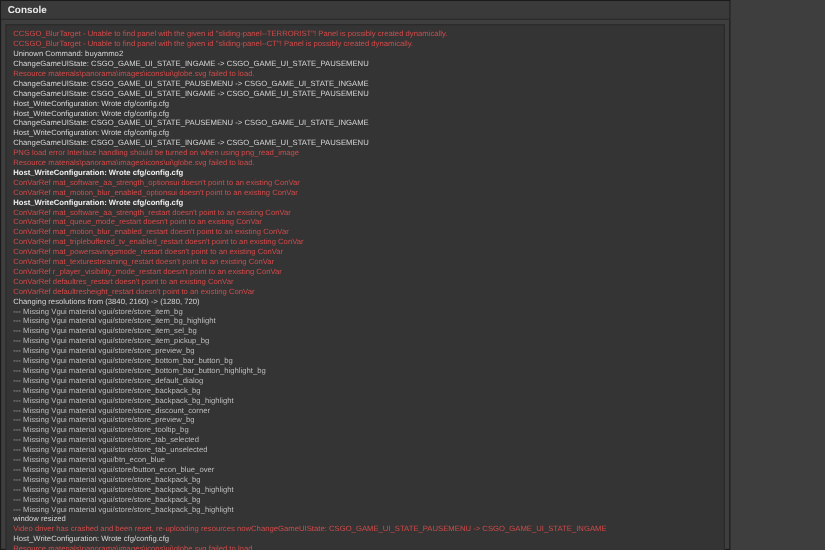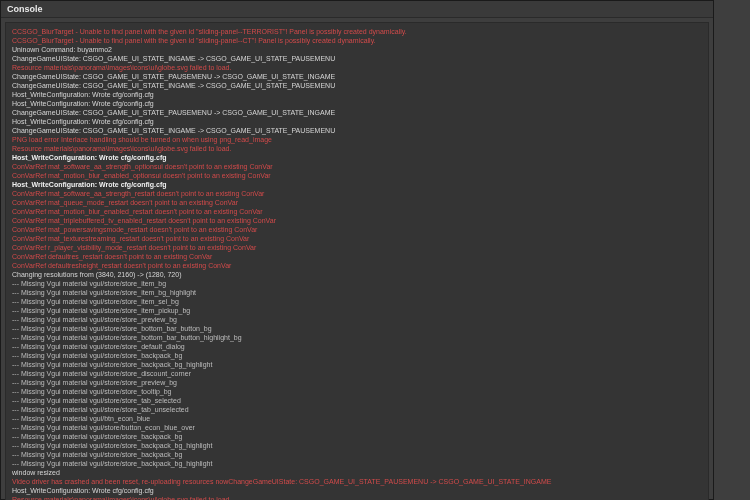--- a/index.html
+++ b/index.html
@@ -6,21 +6,21 @@
     margin: 0;
     padding: 0;
     width: 750px;
     height: 500px;
     background: #3e3e3e;
     font-family: Verdana, Tahoma, sans-serif;
     font-size: 7px;
     overflow: hidden;
   }
   .console {
-    width: 714px;
+    width: 664px;
     height: 500px;
     background: #3e3e3e;
     border: 1px solid #1a1a1a;
     box-sizing: border-box;
     display: flex;
     flex-direction: column;
   }
   .titlebar {
     height: 16px;
     line-height: 16px;

